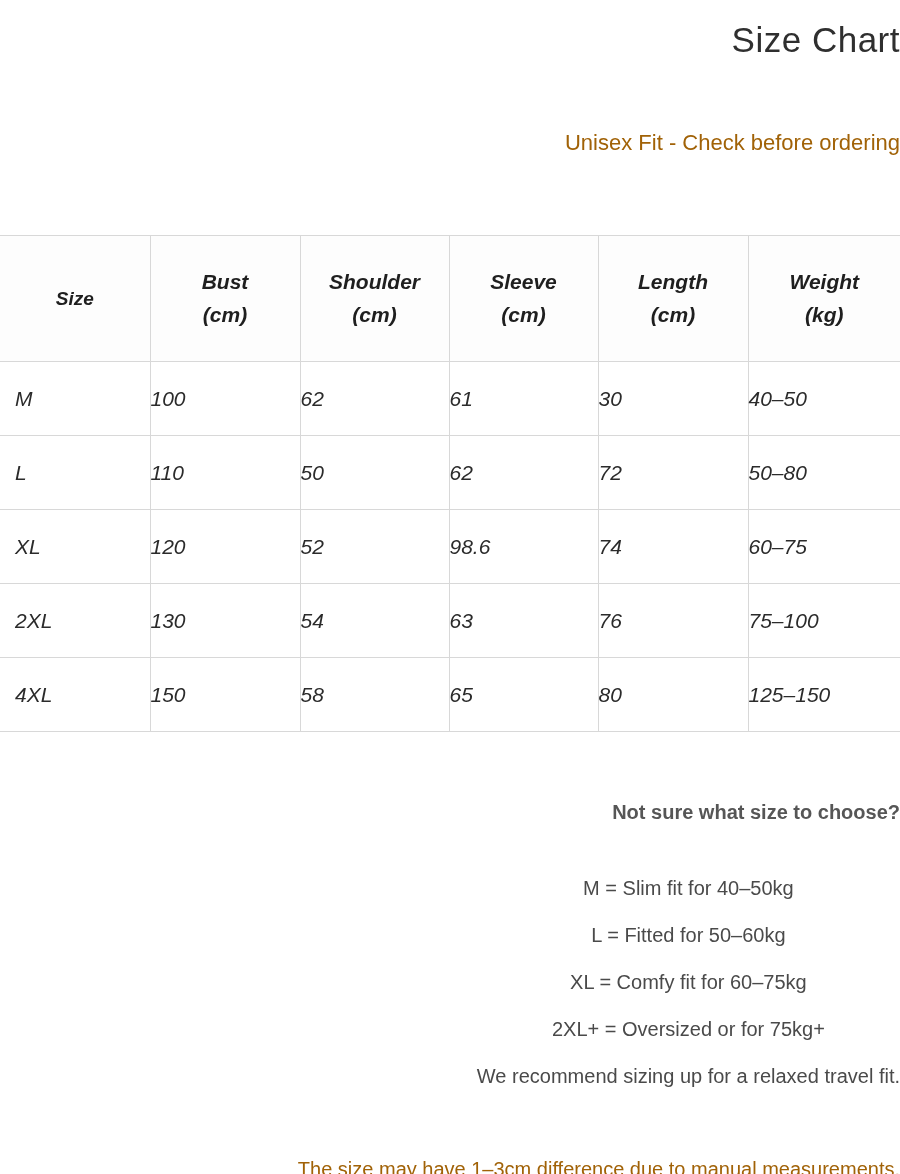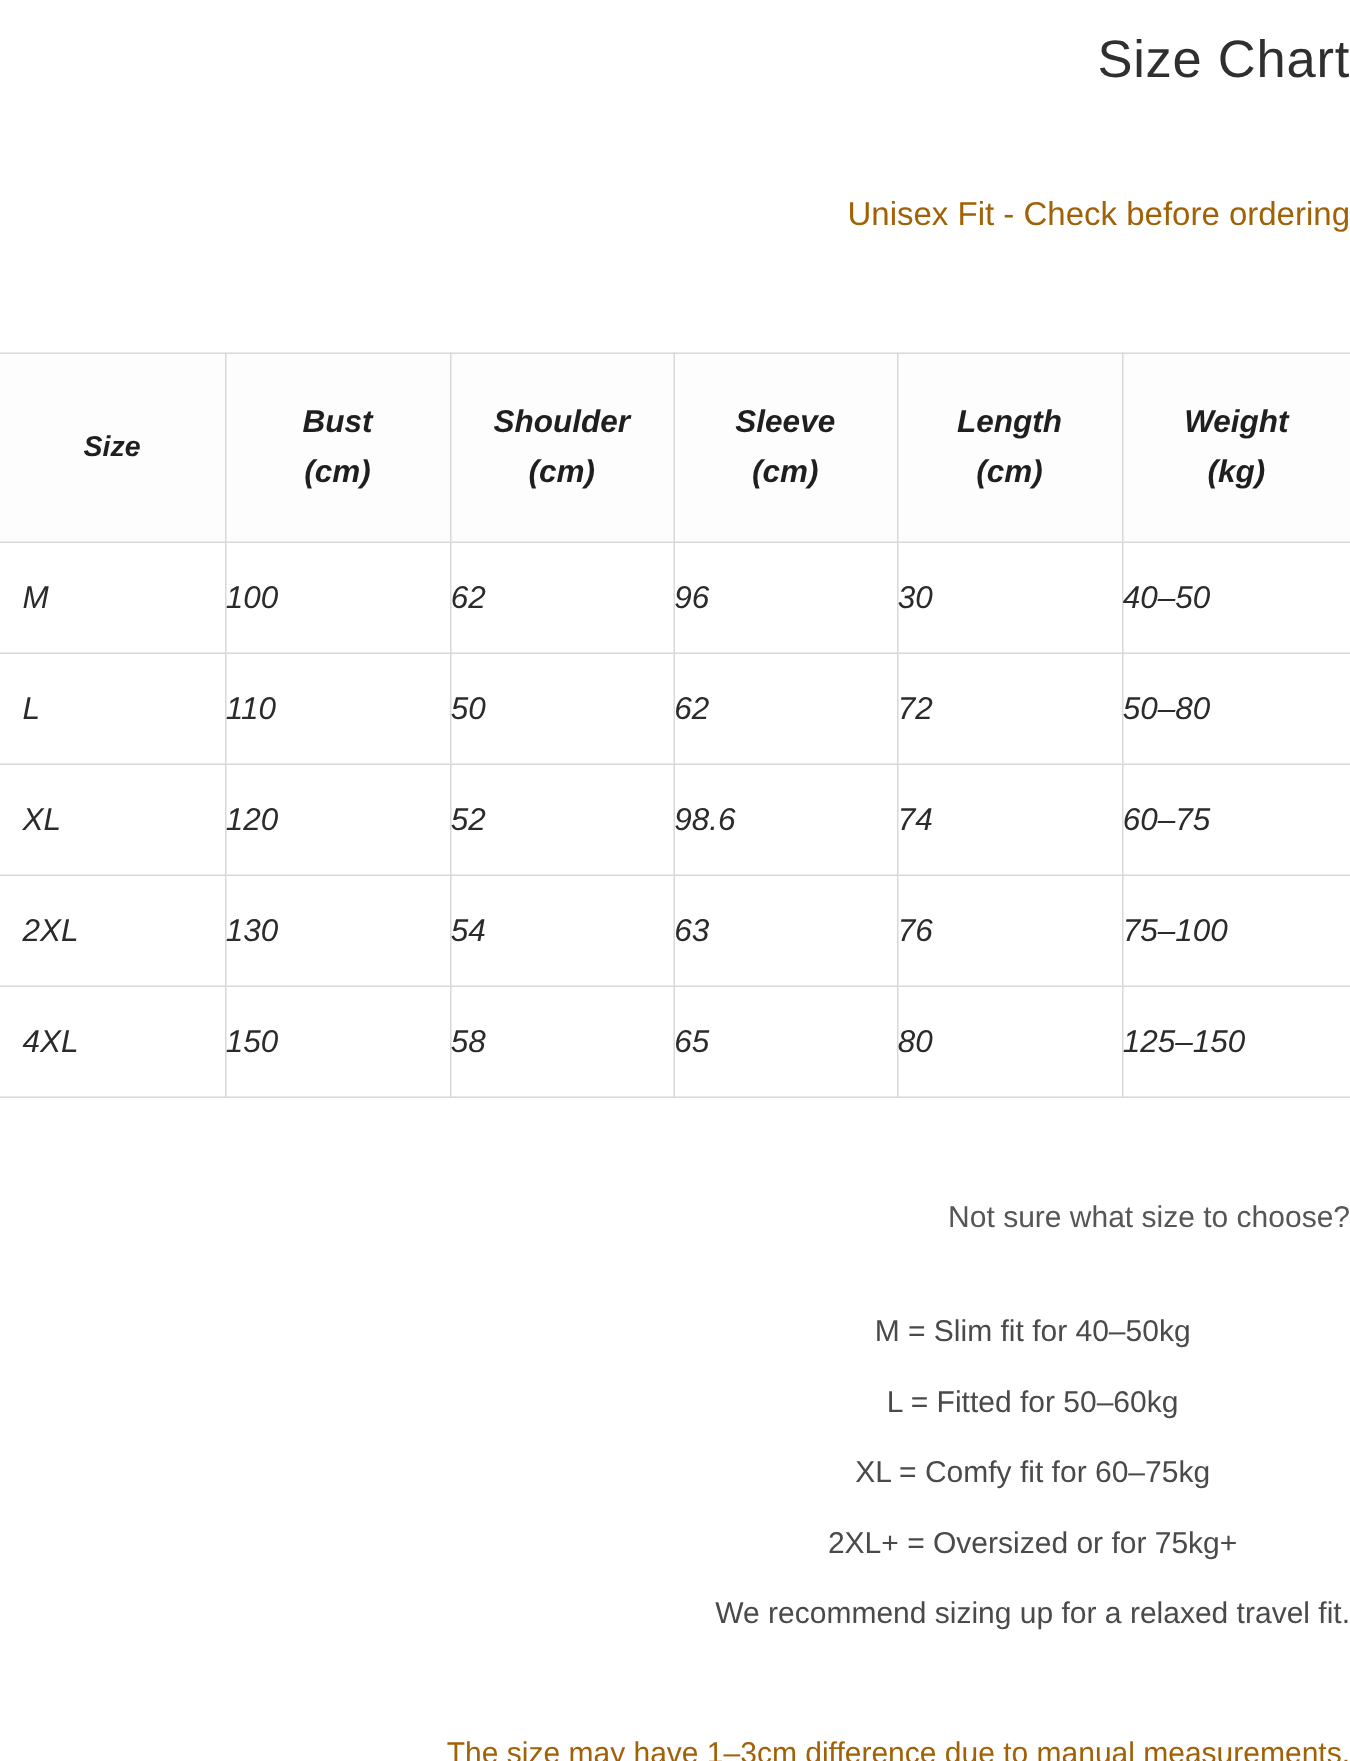--- a/index.html
+++ b/index.html
@@ -85,21 +85,21 @@
     text-align: left;
     padding-left: 18px;
     font-weight: 400;
   }
   .body-row td.size-cell {
     padding-left: 15px;
   }
   .helper-title {
     margin-top: 41px;
     font-size: 20px;
-    font-weight: normal;
+    font-weight: bold;
     color: #565656;
     text-align: center;
   }
   .helper-lines {
     margin-top: 26px;
     text-align: center;
   }
   .helper-lines div {
     font-size: 20px;
     color: #4a4a4a;
@@ -167,21 +167,21 @@
             <span>Weight</span>
             <span class="unit">(kg)</span>
           </th>
         </tr>
       </thead>
       <tbody>
         <tr class="body-row">
           <td class="size-cell">M</td>
           <td>100</td>
           <td>62</td>
-          <td>96</td>
+          <td>61</td>
           <td>30</td>
           <td>40–50</td>
         </tr>
         <tr class="body-row">
           <td class="size-cell">L</td>
           <td>110</td>
           <td>50</td>
           <td>62</td>
           <td>72</td>
           <td>50–80</td>

